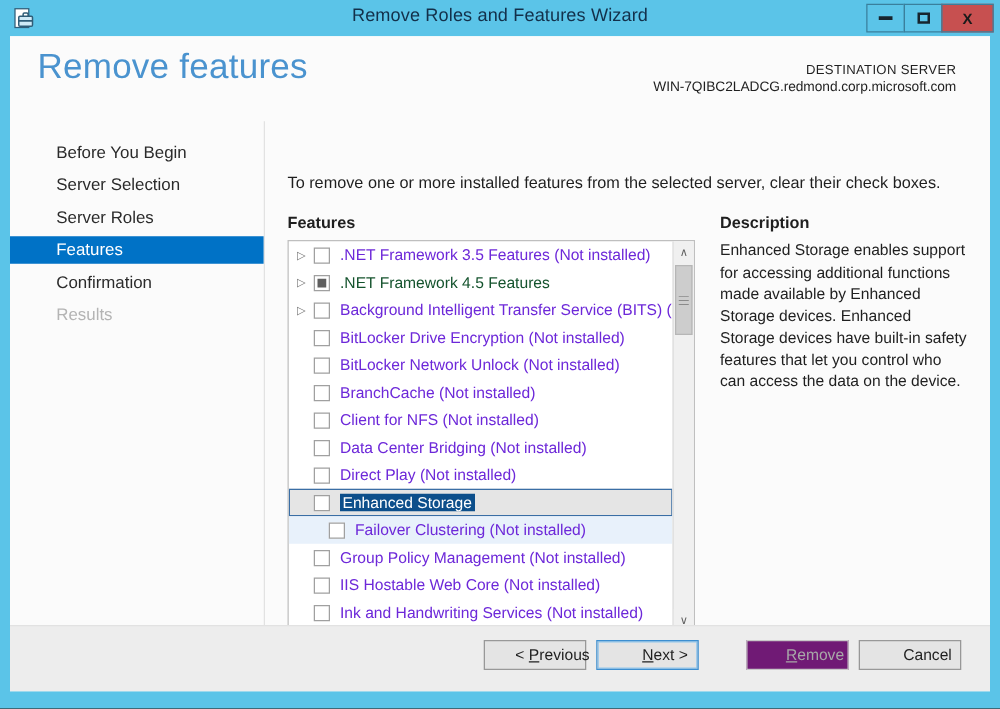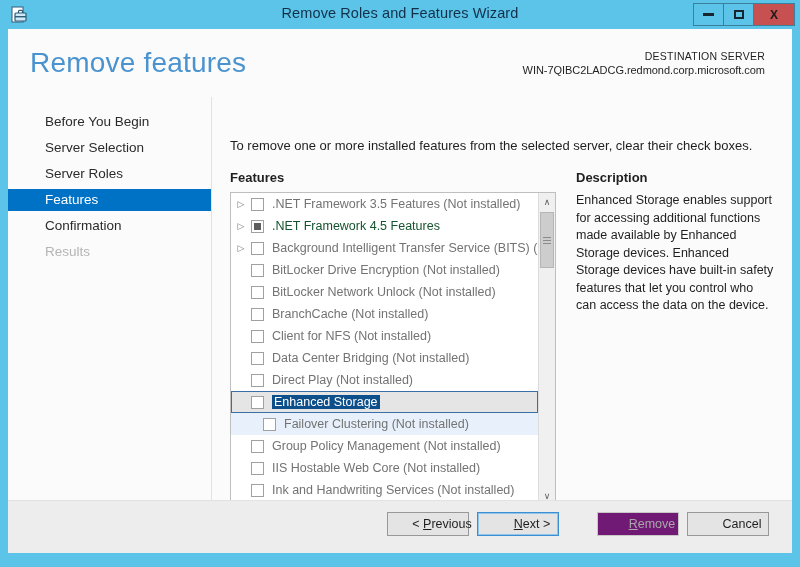--- a/index.html
+++ b/index.html
@@ -94,21 +94,21 @@
   }
 
   .header {
     position: absolute;
     left: 0; top: 0;
     width: 784px; height: 68px;
     background: #fbfbfb;
   }
   .page-title {
     position: absolute;
-    left: 22px; top: 18px;
+    left: 22px; top: 8px;
     font-size: 28px;
     font-weight: normal;
     color: #4a93cf;
     font-family: "Liberation Sans", sans-serif;
     letter-spacing: .2px;
   }
   .dest-block {
     position: absolute;
     right: 27px; top: 20px;
     text-align: right;
@@ -234,21 +234,21 @@
   }
   .cbox.filled::after {
     content: "";
     position: absolute;
     left: 2px; top: 2px;
     width: 7px; height: 7px;
     background: #5f5f5f;
   }
   .tlabel {
     font-size: 12.5px;
-    color: #737373;
+    color: #6d28d9;
   }
   .tlabel.installed {
     color: #14532d;
   }
   .tlabel.sel {
     background: #0d4f8b;
     color: #ffffff;
     padding: 0 2px;
   }
 

